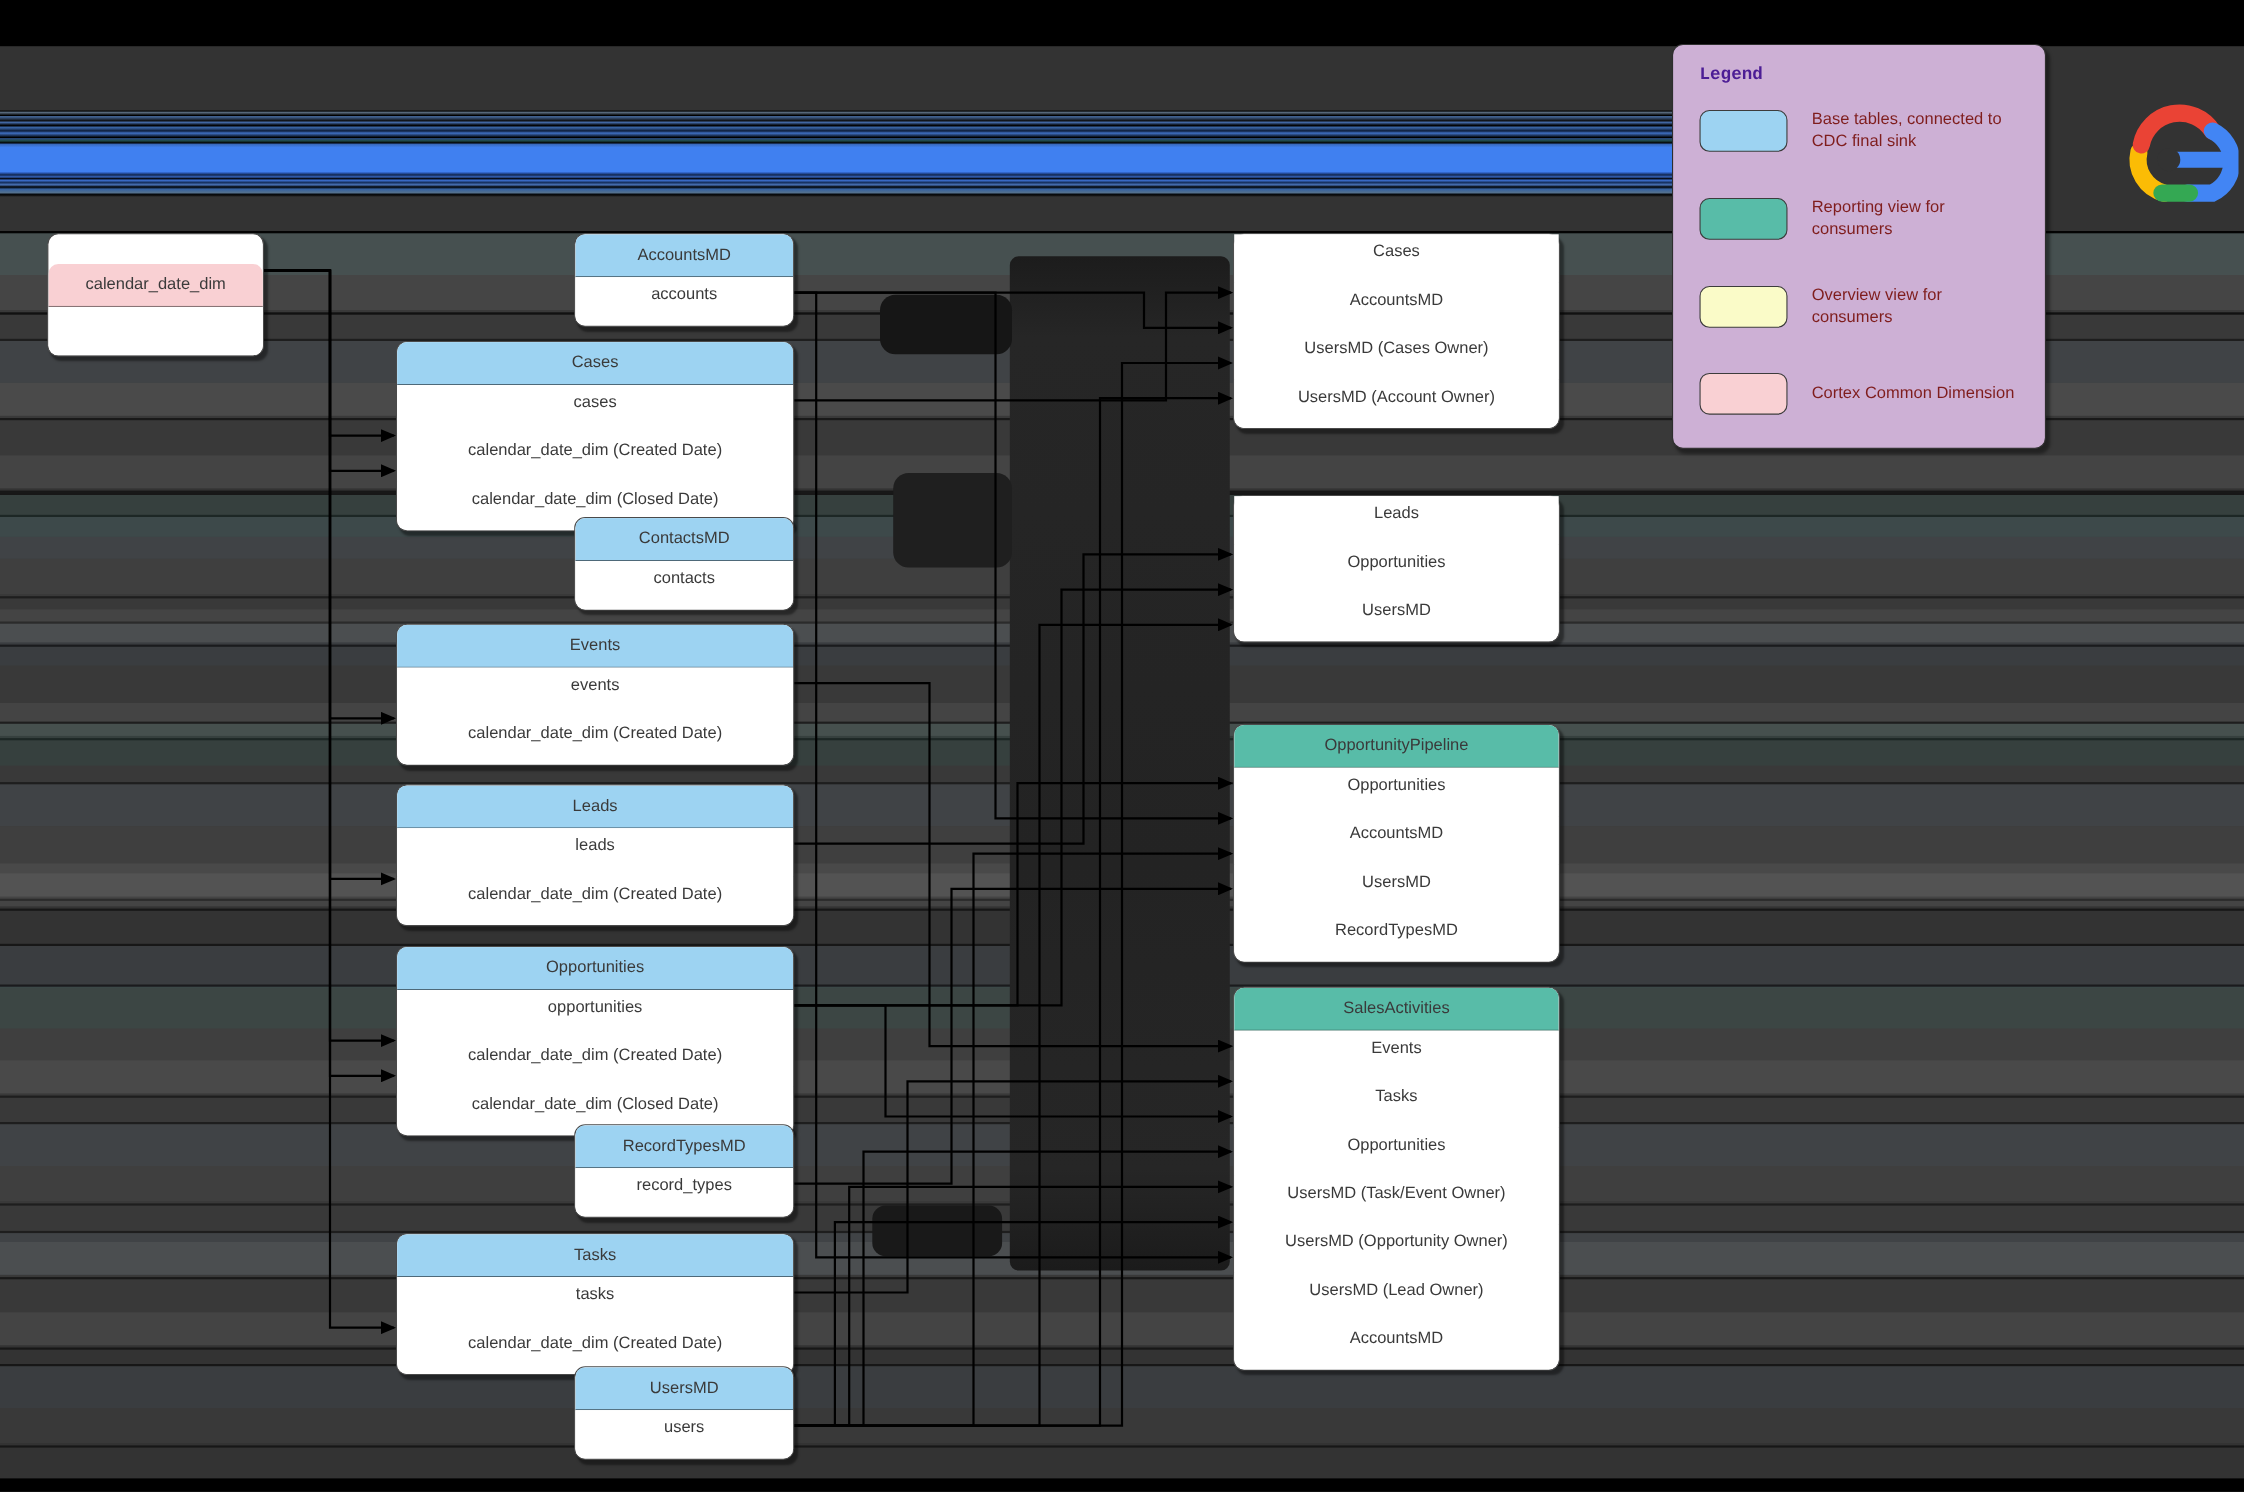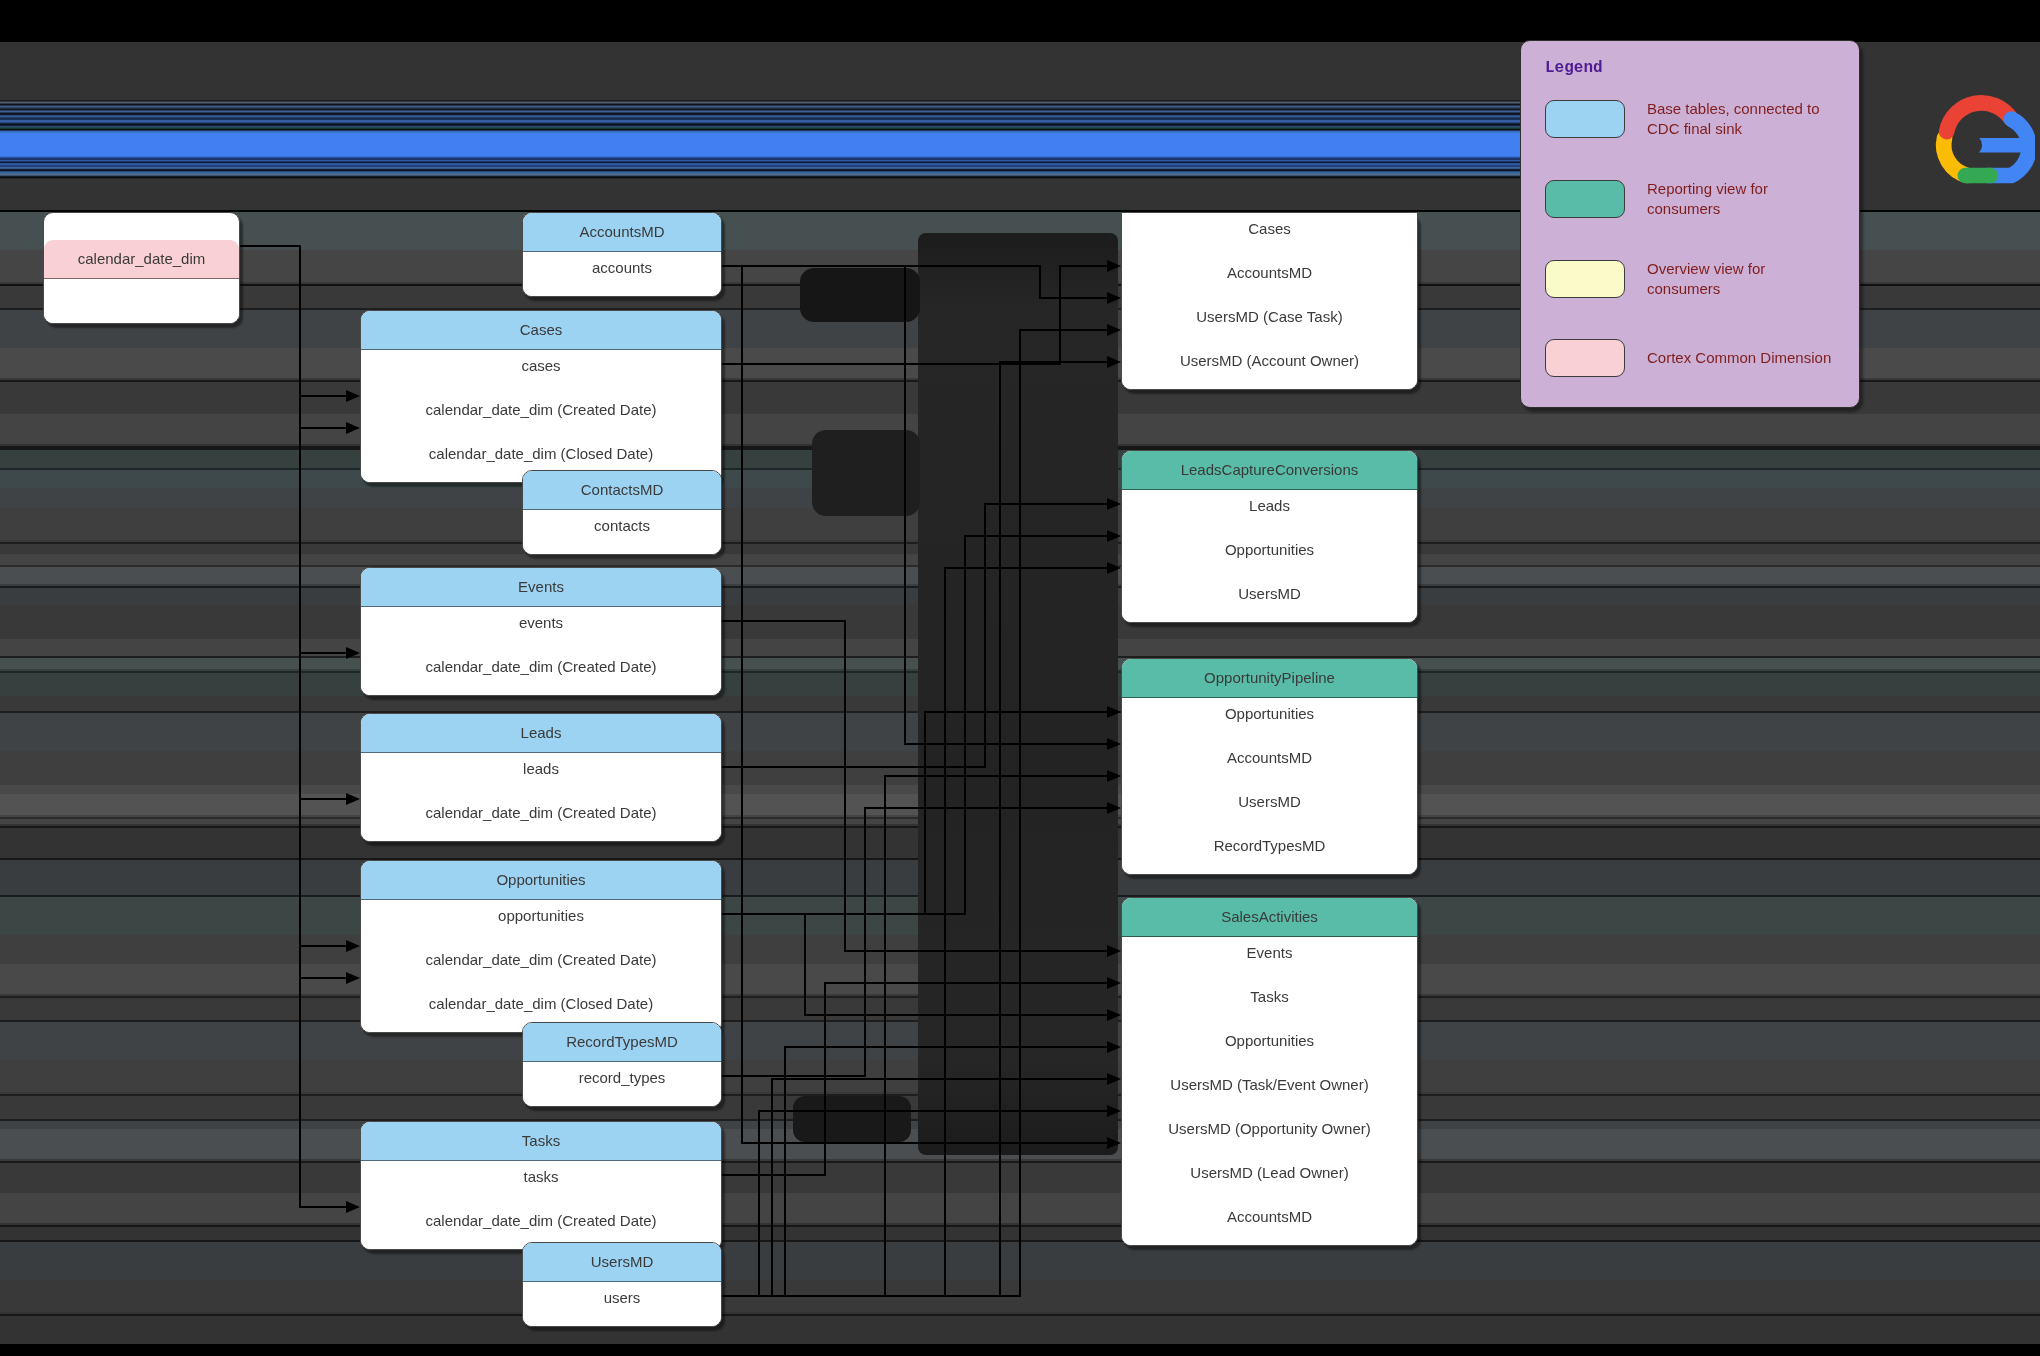--- a/index.html
+++ b/index.html
@@ -214,25 +214,24 @@
       <div class="tbl-r">tasks</div>
       <div class="tbl-r last">calendar_date_dim (Created Date)</div>
     </div>
   <div class="tbl" style="left:522px;top:1242px;width:200px;">
       <div class="tbl-h" style="background: rgb(157, 211, 242);">UsersMD</div>
       <div class="tbl-r last">users</div>
     </div>
   <div class="tbl" style="left:1121px;top:212px;width:297px;">
       <div class="tbl-r">Cases</div>
       <div class="tbl-r">AccountsMD</div>
-      <div class="tbl-r">UsersMD (Case Task)</div>
+      <div class="tbl-r">UsersMD (Cases Owner)</div>
       <div class="tbl-r last">UsersMD (Account Owner)</div>
     </div>
   <div class="tbl" style="left:1121px;top:450px;width:297px;">
-      <div class="tbl-h" style="background: rgb(88, 188, 168);">LeadsCaptureConversions</div>
       <div class="tbl-r">Leads</div>
       <div class="tbl-r">Opportunities</div>
       <div class="tbl-r last">UsersMD</div>
     </div>
   <div class="tbl" style="left:1121px;top:658px;width:297px;">
       <div class="tbl-h" style="background: rgb(88, 188, 168);">OpportunityPipeline</div>
       <div class="tbl-r">Opportunities</div>
       <div class="tbl-r">AccountsMD</div>
       <div class="tbl-r">UsersMD</div>
       <div class="tbl-r last">RecordTypesMD</div>

